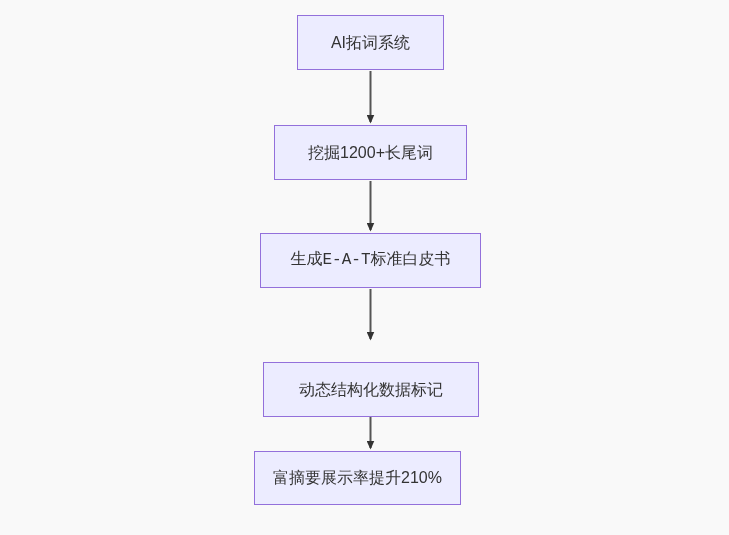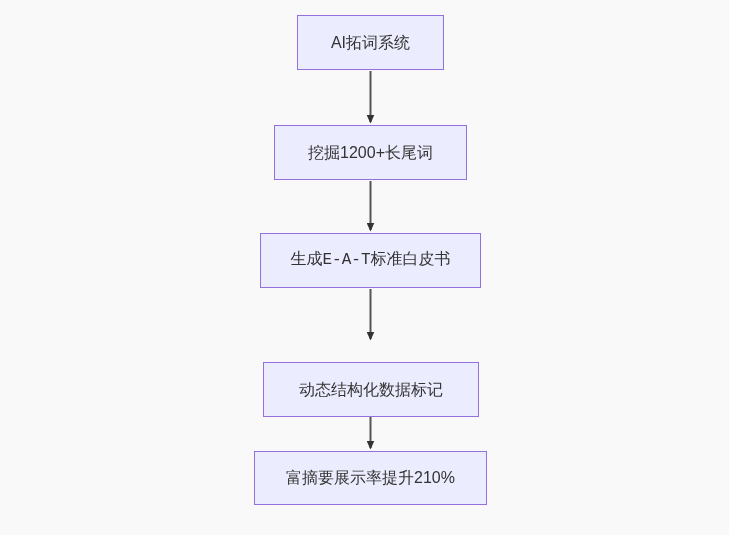--- a/index.html
+++ b/index.html
@@ -39,21 +39,21 @@
     color: #333333;
     font-size: 16px;
     line-height: 1.2;
     white-space: nowrap;
   }
   
   #node-0 { left: 297px; top: 15px;  width: 147px; height: 55px; }
   #node-1 { left: 274px; top: 125px; width: 193px; height: 55px; }
   #node-2 { left: 260px; top: 233px; width: 221px; height: 55px; font-family: Liberation Mono, monospace; }
   #node-3 { left: 263px; top: 342px; width: 216px; height: 55px; margin-top: 20px; }
-  #node-4 { left: 254px; top: 451px; width: 233px; height: 54px; }
+  #node-4 { left: 254px; top: 451px; width: 207px; height: 54px; }
   .edge-line {
     stroke: #555555;
     stroke-width: 2;
   }
 </style>
 </head>
 <body>
 
 <div class="canvas">
 

